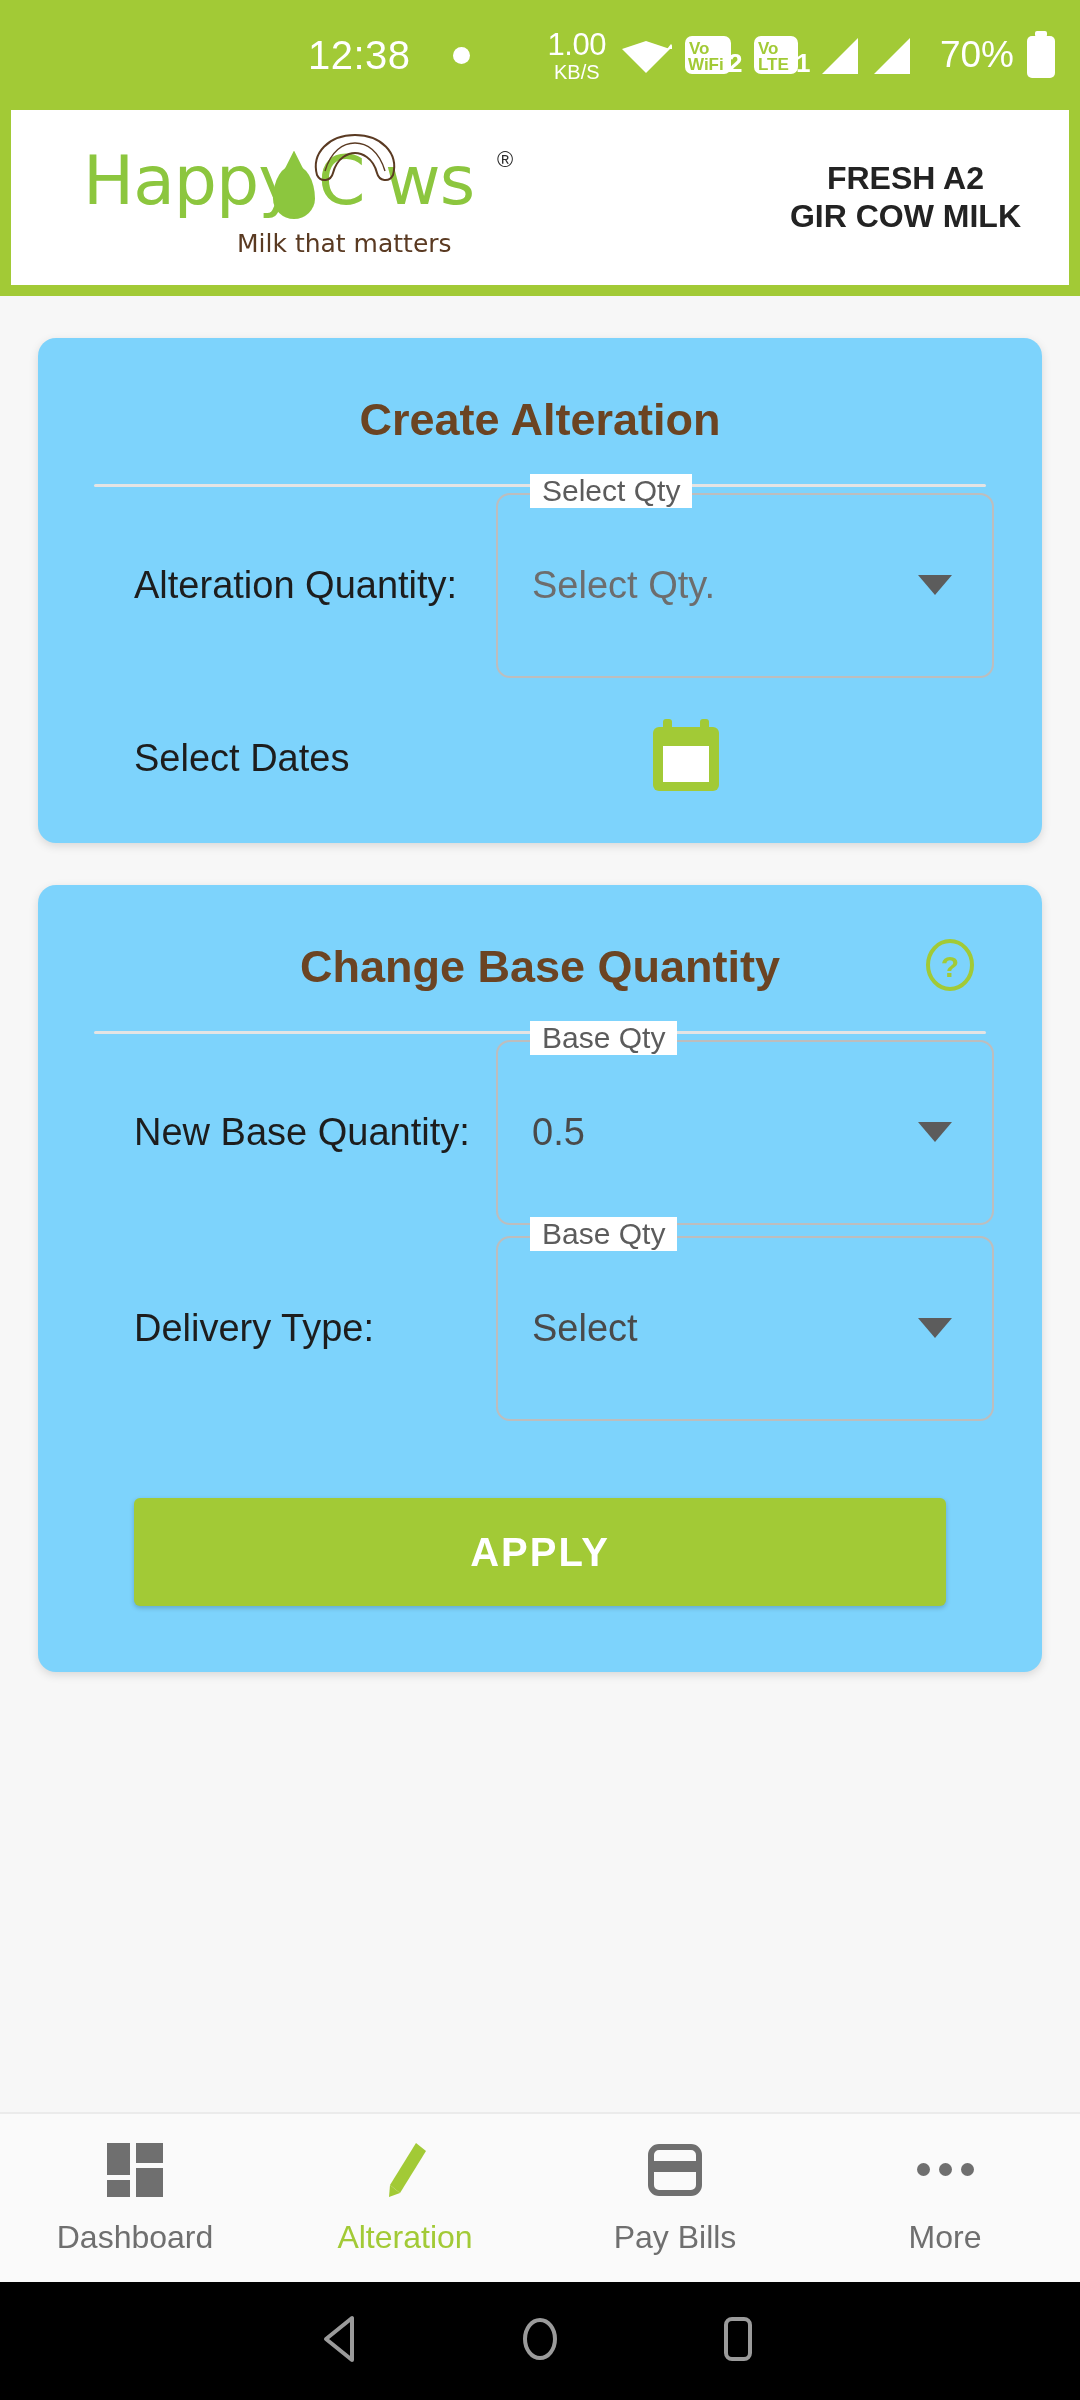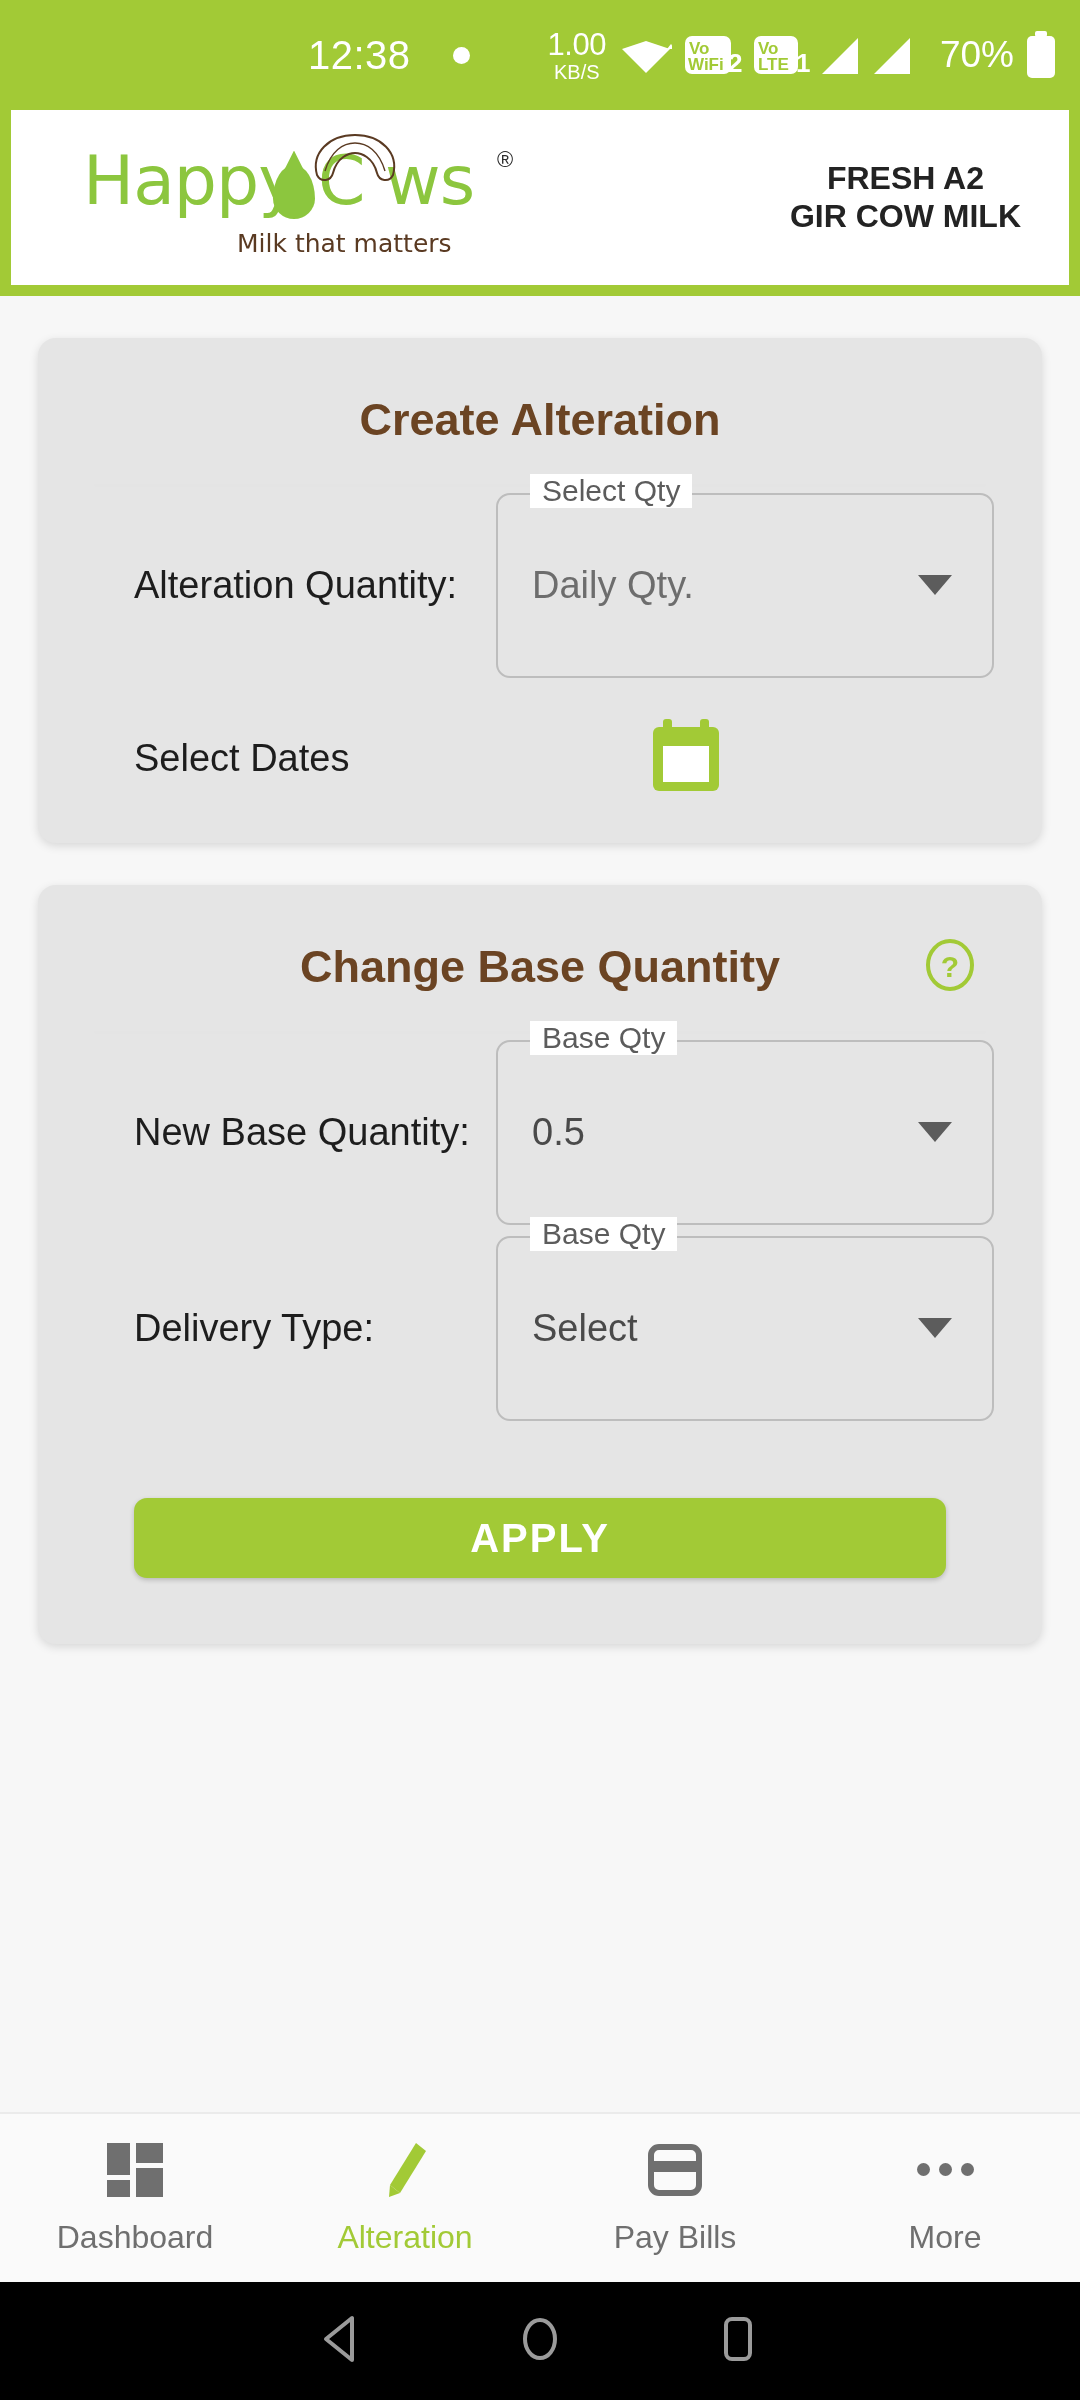--- a/index.html
+++ b/index.html
@@ -79,21 +79,21 @@
   }
   .header-title{
     text-align:center; color:#232323;
     font-size:32px; font-weight:700; line-height:1.18;
     letter-spacing:0px; padding-right:14px;
   }
 
   
   .page{ padding:0; }
   .card{
-    background:#e5e5e5; border-radius:18px;
+    background:#7dd3fc; border-radius:18px;
     margin:42px 38px 0 38px;
     box-shadow:0 3px 10px rgba(0,0,0,0.13);
     padding:0 0 10px 0;
   }
   .card-title-row{
     display:flex; align-items:center; justify-content:center;
     position:relative; padding:56px 0 0 0;
   }
   .card-title{
     font-size:45px; font-weight:700; color:#6b4423;
@@ -137,22 +137,22 @@
 
   .date-row{
     display:flex; align-items:center;
     padding:0 48px 0 96px; min-height:150px;
   }
   .cal-icon-wrap{ width:450px; display:flex; }
   .cal-icon{ margin-left:106px; }
 
   .apply-wrap{ padding:72px 96px 56px 96px; }
   .apply-btn{
-    width:100%; height:80px; background:#a2ca36;
-    border:none; border-radius:13px; cursor:pointer;
+    width:100%; height:108px; background:#a2ca36;
+    border:none; border-radius:6px; cursor:pointer;
     color:#ffffff; font-size:40px; font-weight:700;
     letter-spacing:2px; font-family:"Liberation Sans", sans-serif;
     box-shadow:0 2px 5px rgba(0,0,0,0.2);
   }
 
   
   .bottom-nav{
     position:absolute; left:0; bottom:118px; width:1080px; height:170px;
     background:#fafafa; border-top:2px solid #ebebeb;
     display:flex; align-items:center;
@@ -268,21 +268,21 @@
     <div class="card-title-row">
       <div class="card-title">Create Alteration</div>
     </div>
     <div class="divider"></div>
 
     <div class="field-row">
       <div class="field-label">Alteration Quantity:</div>
       <div class="select-wrap">
         <div class="float-label">Select Qty</div>
         <div class="select-box">
-          <span class="select-value dim">Daily Qty.</span>
+          <span class="select-value dim">Select Qty.</span>
           <span class="select-arrow"></span>
         </div>
       </div>
     </div>
 
     <div class="date-row">
       <div class="field-label">Select Dates</div>
       <div class="cal-icon-wrap">
         <span class="cal-icon">
           <svg width="72" height="74" viewBox="0 0 72 74">

